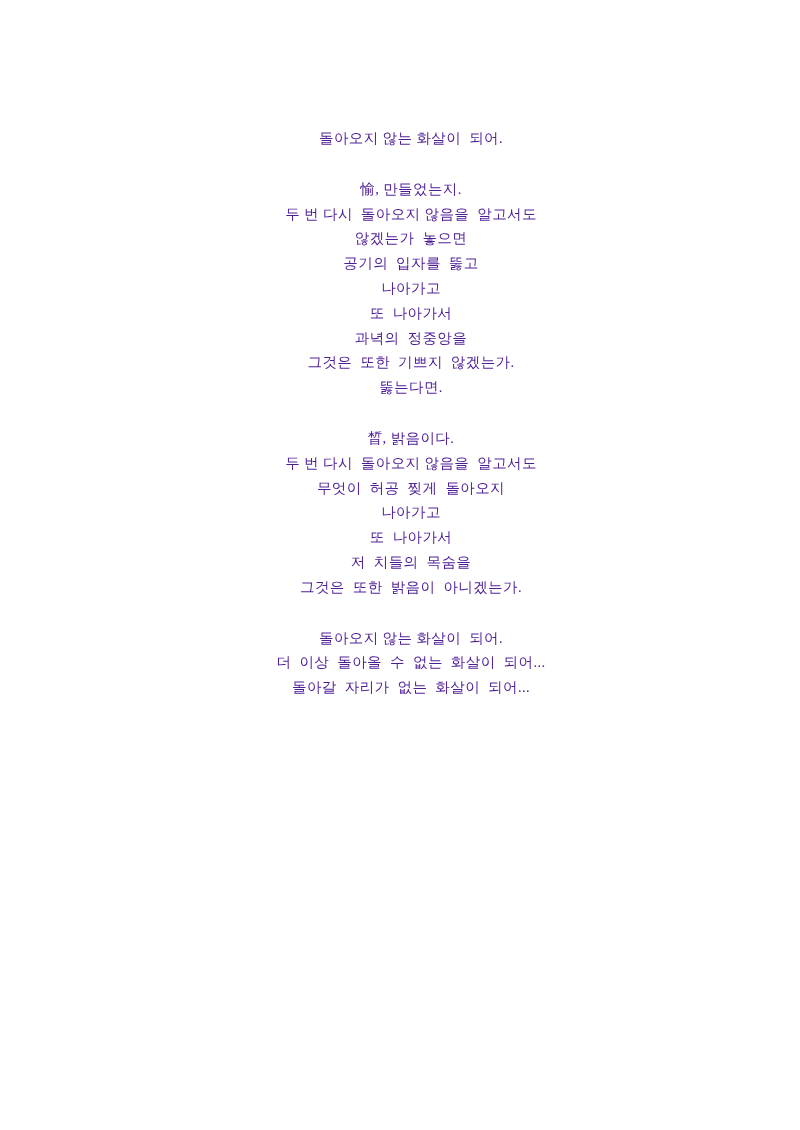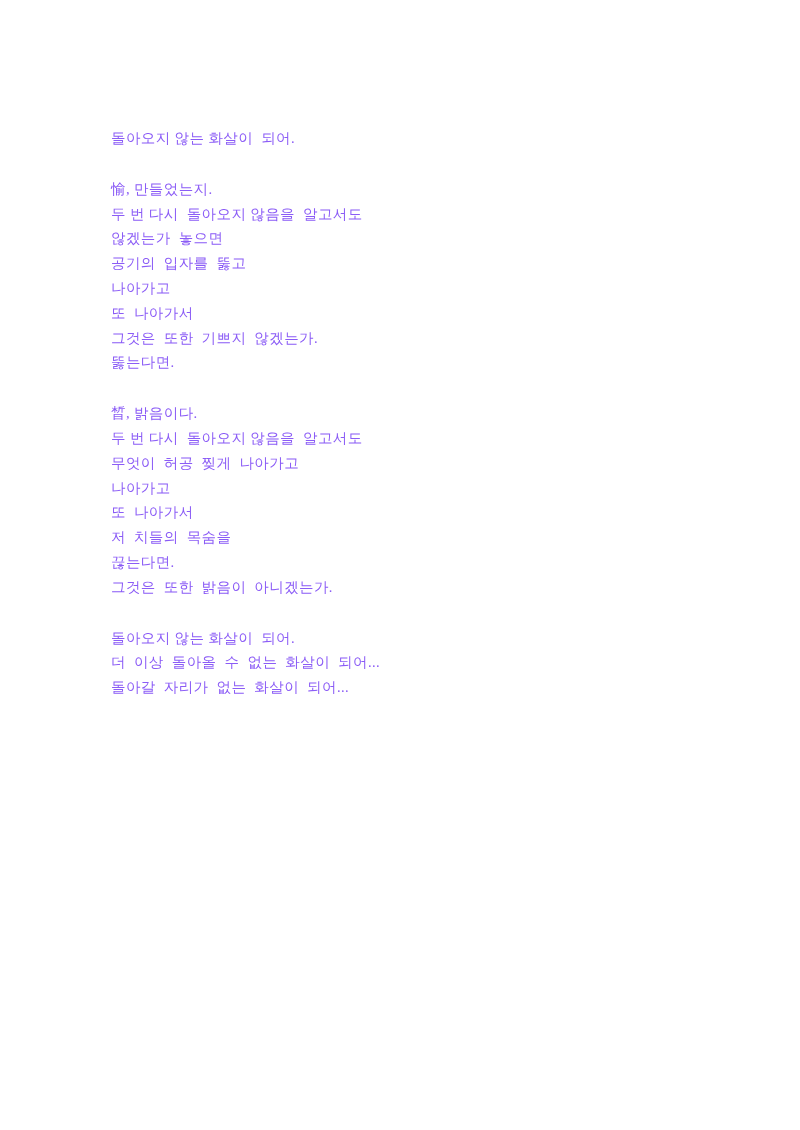--- a/index.html
+++ b/index.html
@@ -32,53 +32,54 @@
     margin: 0 0 26px 0;
   }
   .stanza:last-child {
     margin-bottom: 0;
   }
   .line {
     font-size: 14.5px;
     line-height: 24.8px;
     letter-spacing: 0.4px;
     white-space: pre-wrap;
-    color: #8b5cf6;
+    color: #4c1d95;
     min-height: 24.8px;
+    text-align: center;
   }
 </style>
 </head>
 <body>
 
 <div class="page">
   <div class="content">
 
     <div class="stanza">
       <div class="line">돌아오지 않는 화살이  되어.</div>
     </div>
 
     <div class="stanza">
       <div class="line">愉, 만들었는지.</div>
       <div class="line">두 번 다시  돌아오지 않음을  알고서도</div>
       <div class="line">않겠는가  놓으면</div>
       <div class="line">공기의  입자를  뚫고</div>
       <div class="line">나아가고</div>
       <div class="line">또  나아가서</div>
+      <div class="line">과녁의  정중앙을</div>
       <div class="line">그것은  또한  기쁘지  않겠는가.</div>
       <div class="line">뚫는다면.</div>
     </div>
 
     <div class="stanza">
       <div class="line">晳, 밝음이다.</div>
       <div class="line">두 번 다시  돌아오지 않음을  알고서도</div>
-      <div class="line">무엇이  허공  찢게  나아가고</div>
+      <div class="line">무엇이  허공  찢게  돌아오지</div>
       <div class="line">나아가고</div>
       <div class="line">또  나아가서</div>
       <div class="line">저  치들의  목숨을</div>
-      <div class="line">끊는다면.</div>
       <div class="line">그것은  또한  밝음이  아니겠는가.</div>
     </div>
 
     <div class="stanza">
       <div class="line">돌아오지 않는 화살이  되어.</div>
       <div class="line">더  이상  돌아올  수  없는  화살이  되어...</div>
       <div class="line">돌아갈  자리가  없는  화살이  되어...</div>
     </div>
 
   </div>

